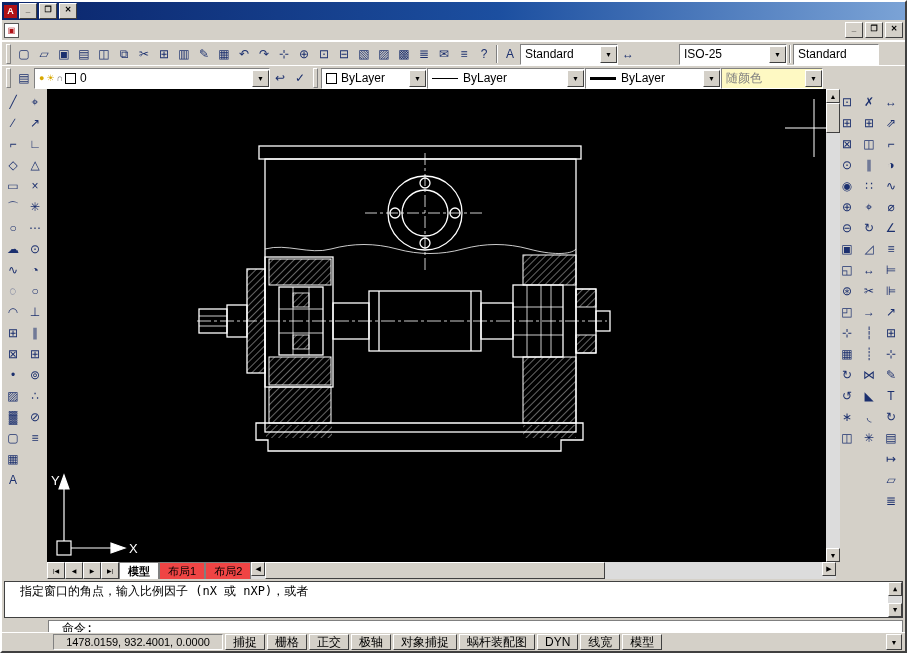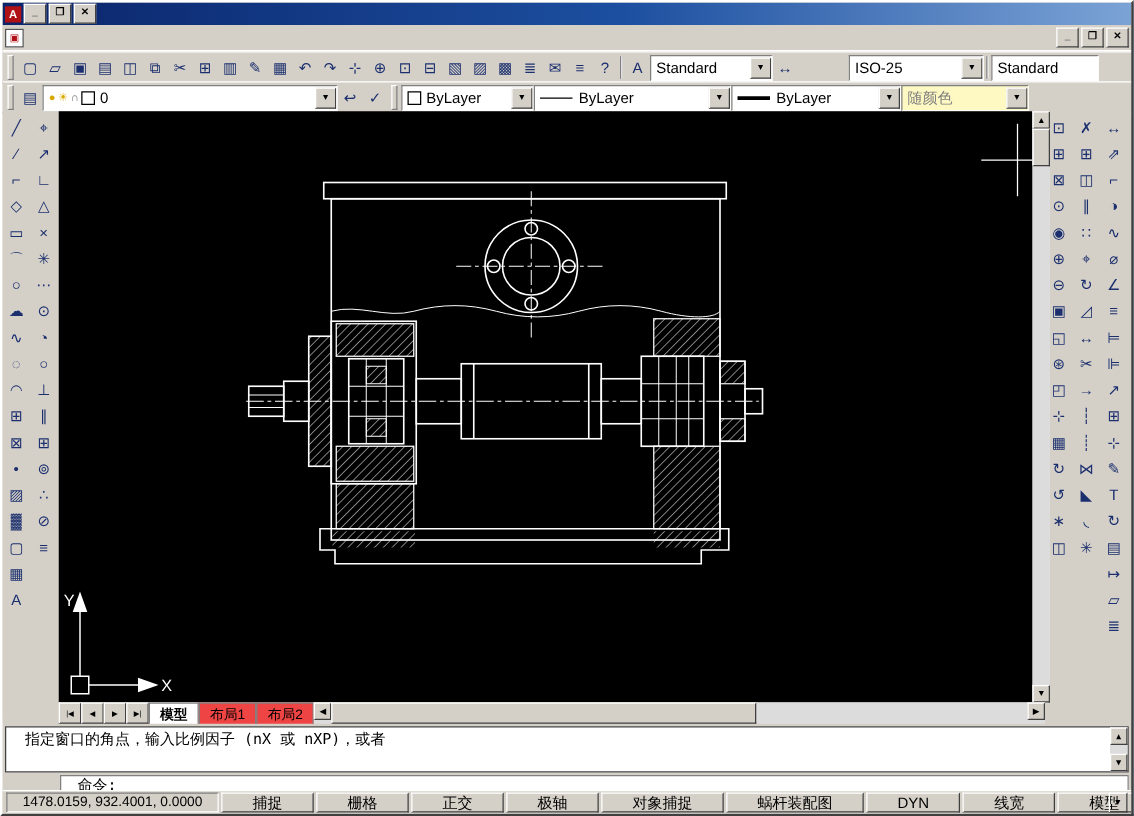--- a/index.html
+++ b/index.html
@@ -78,22 +78,22 @@
   #cmdhist .lines{position:absolute;left:3px;right:16px;top:1px;}
   #cmdhist .lines div{height:16px;line-height:16px;white-space:nowrap;overflow:hidden;margin-left:12px;}
   #cmdhist .vscroll{width:14px;background:#dcdcdc;}
   #cmdline{position:absolute;left:2px;right:2px;top:618px;height:16px;background:#fff;
     border:1px solid #808080;font-family:"DejaVu Sans Mono",monospace;font-size:12px;
     line-height:14px;padding-left:13px;box-sizing:border-box;color:#000;margin-left:44px;}
   
   #statusbar{position:absolute;left:0;right:0;bottom:0;height:18px;background:#d4d0c8;
     border-top:1px solid #fff;display:flex;align-items:center;padding:0 3px;gap:2px;font-size:12px;}
   .coords{width:168px;height:14px;border:1px solid;border-color:#808080 #fff #fff #808080;
-    font-size:11px;display:flex;align-items:center;justify-content:center;flex:0 0 auto;}
-  .toggle{height:14px;padding:0 24px;border:1px solid;border-color:#fff #404040 #404040 #fff;
+    font-size:11px;display:flex;align-items:center;justify-content:center;flex:0 0 auto;margin-left:48px;}
+  .toggle{height:14px;padding:0 7px;border:1px solid;border-color:#fff #404040 #404040 #fff;
     display:flex;align-items:center;flex:0 0 auto;color:#000;}
   .statusmenu{margin-left:auto;width:14px;height:14px;border:1px solid;
     border-color:#fff #404040 #404040 #fff;font-size:7px;display:flex;align-items:center;
     justify-content:center;}
 </style>
 </head>
 <body>
 
 <div id="app">
 

